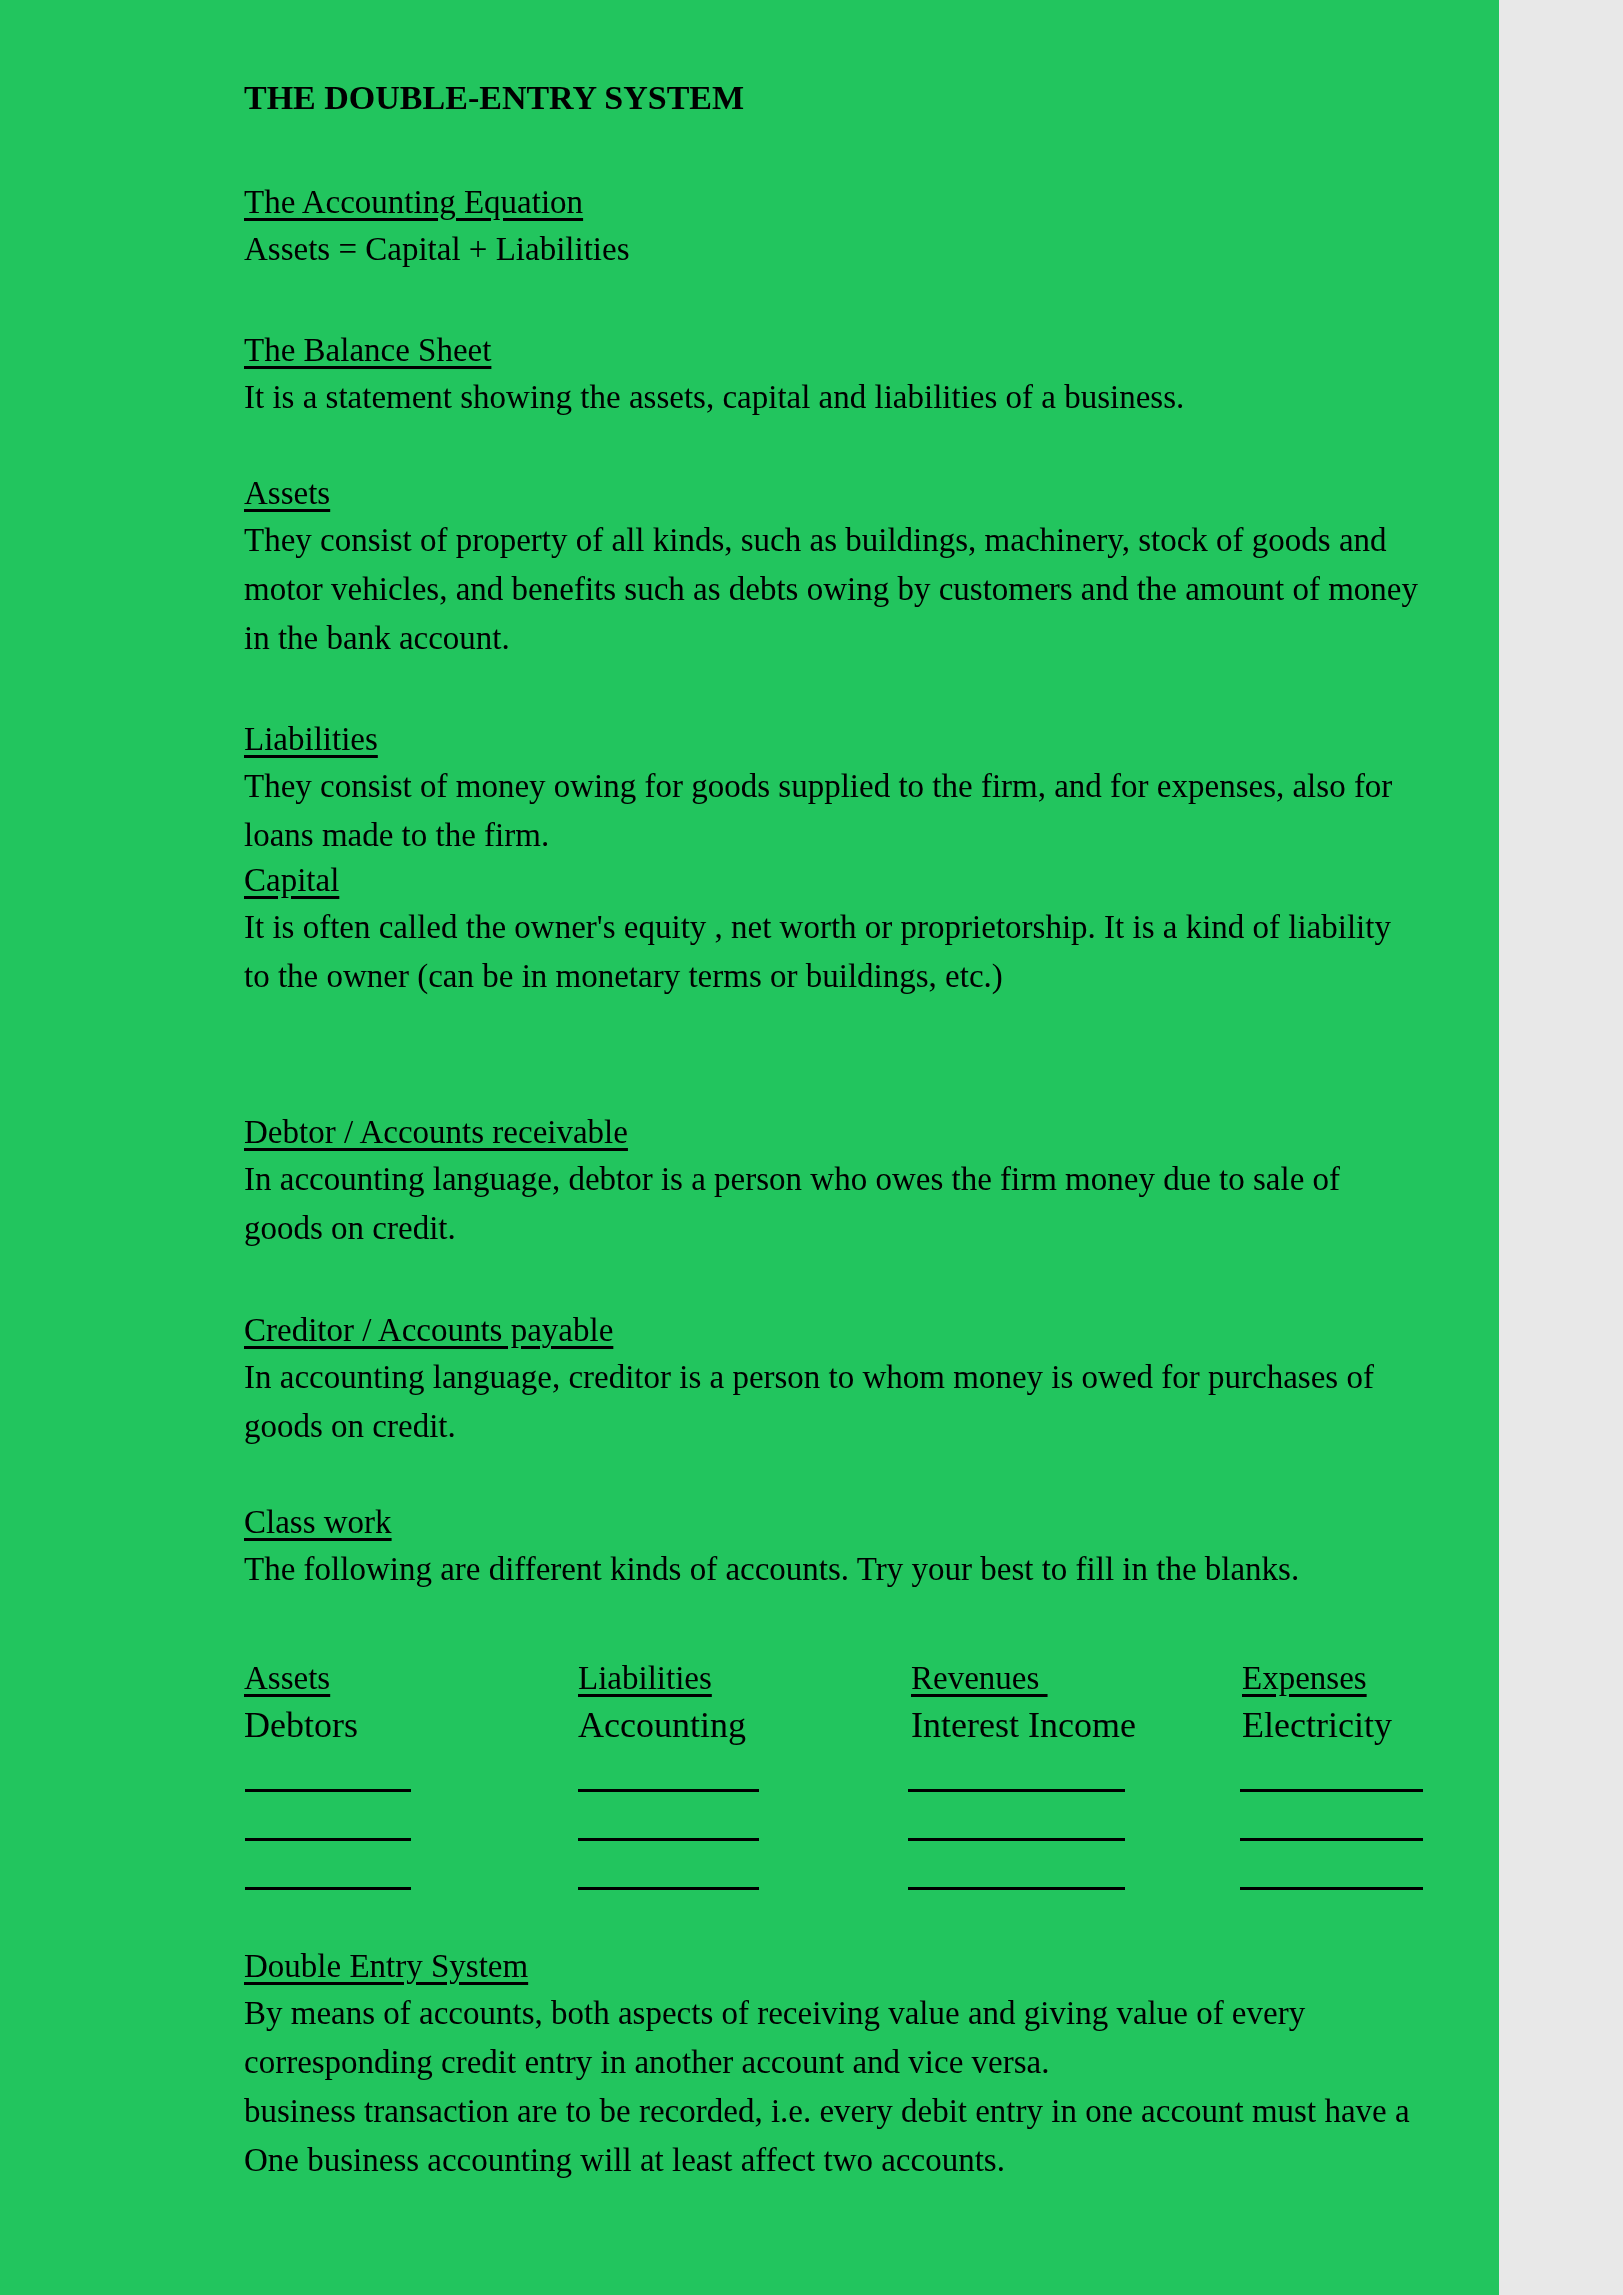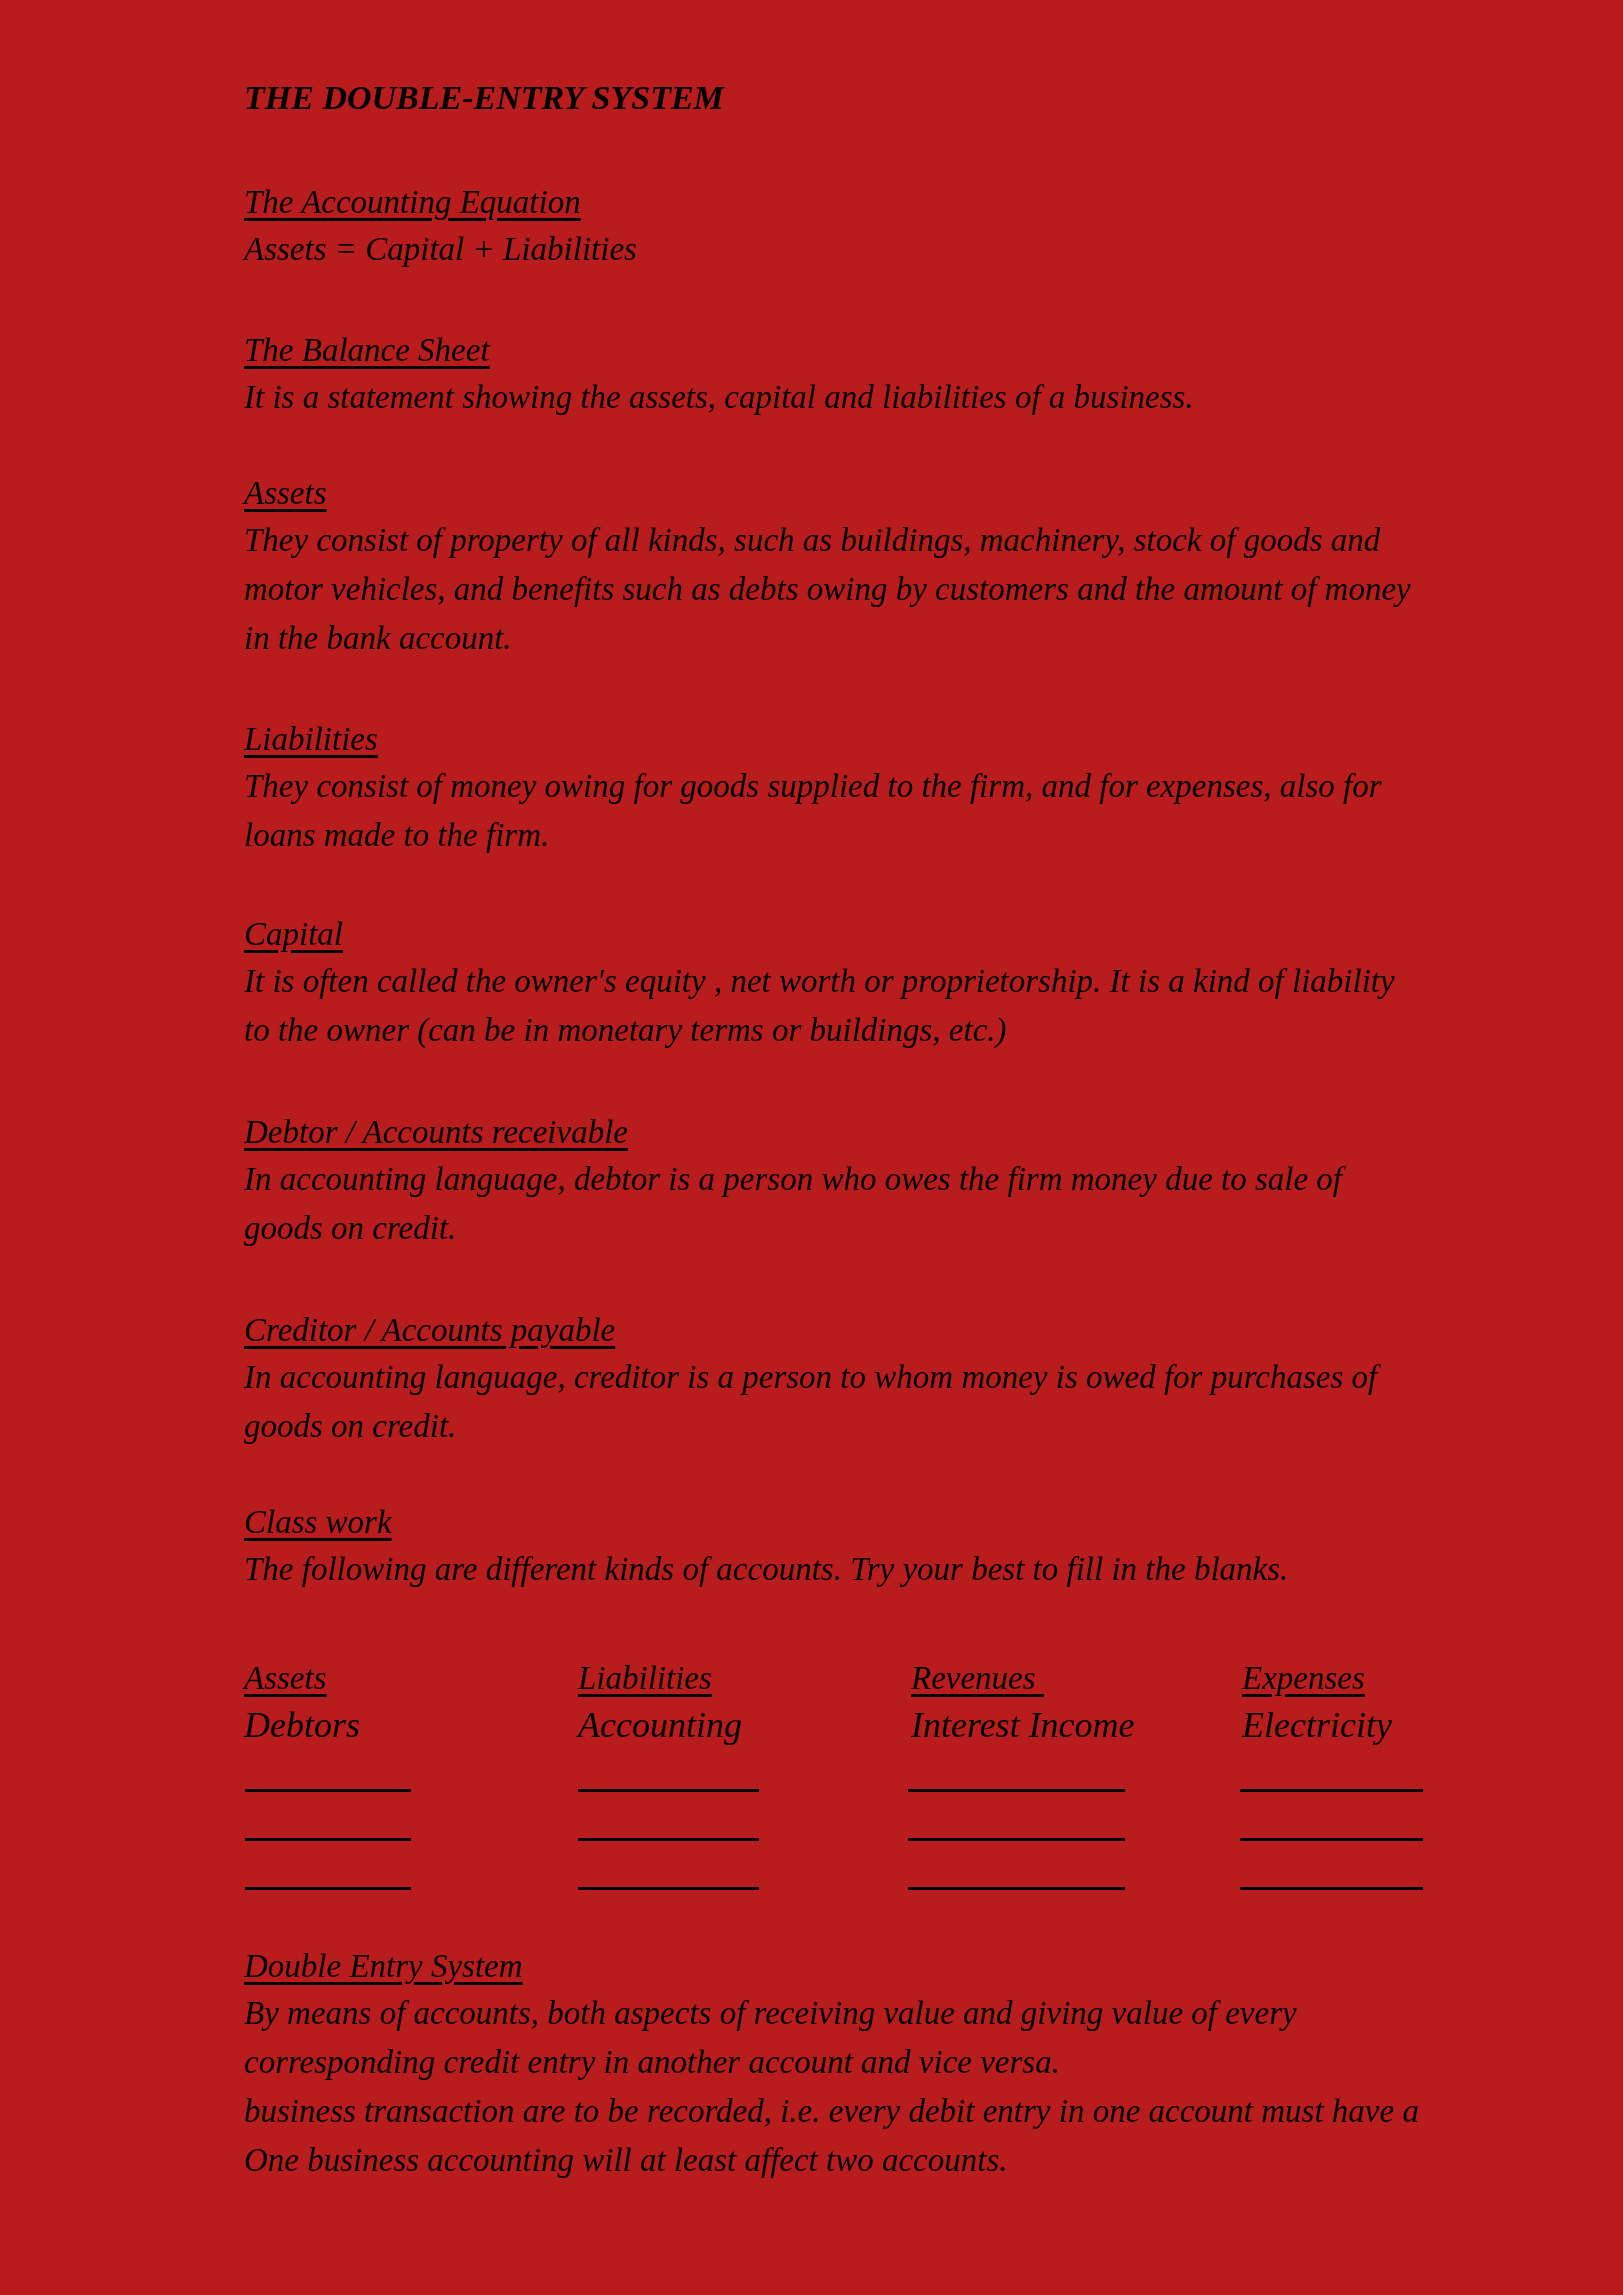--- a/index.html
+++ b/index.html
@@ -2,27 +2,26 @@
 <html style="font-size:10.5px"><head>
 <meta charset="utf-8">
 <style>
   html, body {
     margin: 0;
     padding: 0;
     background: #e8e8e8;
   }
   .page {
     position: relative;
-    width: 1623px;
+    width: 1499px;
     height: 2295px;
-    background: #b91c1c;
+    background: #22c55e;
     font-family: "Liberation Serif", "DejaVu Serif", serif;
     color: #000000;
     overflow: hidden;
-    font-style: italic;
   }
   .doc-title {
     position: absolute;
     left: 244px;
     top: 75px;
     font-size: 34px;
     font-weight: bold;
     line-height: 46px;
     white-space: pre;
   }
@@ -89,21 +88,21 @@
     <div class="sec-line">motor vehicles, and benefits such as debts owing by customers and the amount of money</div>
     <div class="sec-line">in the bank account.</div>
   </div>
 
   <div class="section" style="top:716px">
     <div class="sec-heading">Liabilities</div>
     <div class="sec-line">They consist of money owing for goods supplied to the firm, and for expenses, also for</div>
     <div class="sec-line">loans made to the firm.</div>
   </div>
 
-  <div class="section" style="top:911px">
+  <div class="section" style="top:857px">
     <div class="sec-heading">Capital</div>
     <div class="sec-line">It is often called the owner's equity , net worth or proprietorship. It is a kind of liability</div>
     <div class="sec-line">to the owner (can be in monetary terms or buildings, etc.)</div>
   </div>
 
   <div class="section" style="top:1109px">
     <div class="sec-heading">Debtor / Accounts receivable</div>
     <div class="sec-line">In accounting language, debtor is a person who owes the firm money due to sale of</div>
     <div class="sec-line">goods on credit.</div>
   </div>

